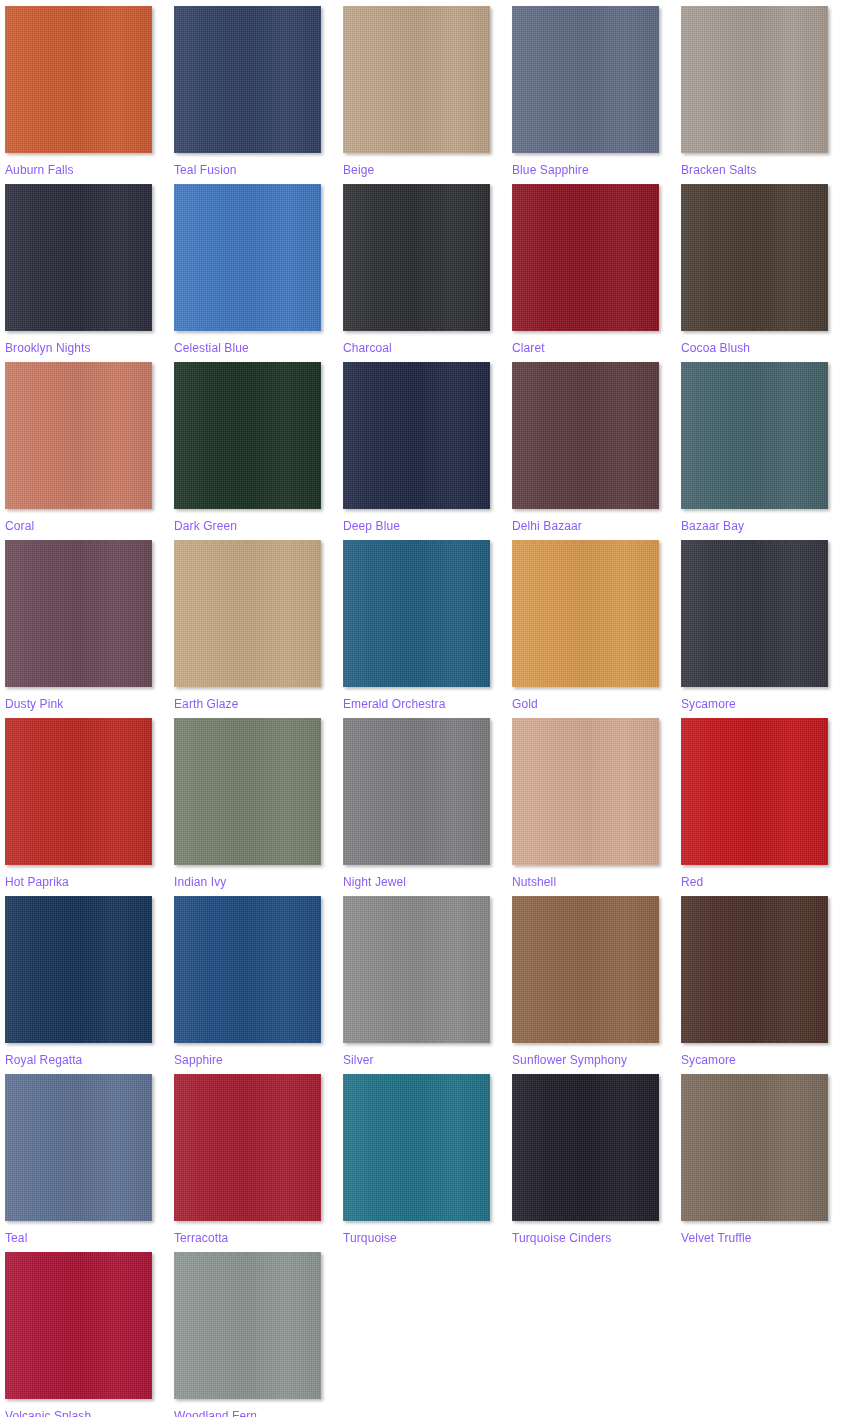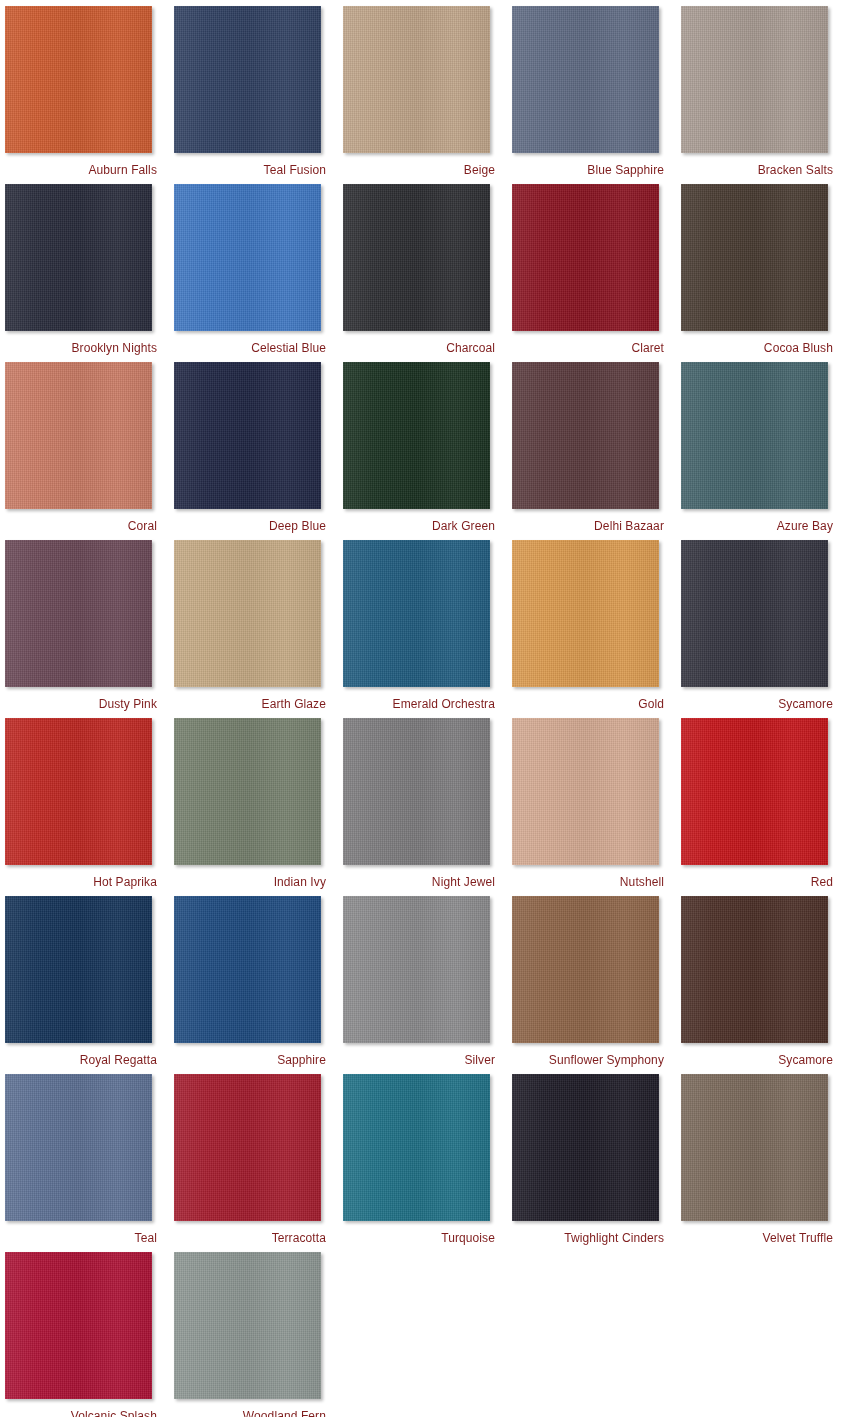--- a/index.html
+++ b/index.html
@@ -72,24 +72,24 @@
       rgba(255,255,255,0.015) 22%,
       rgba(0,0,0,0.035) 50%,
       rgba(255,255,255,0.03) 76%,
       rgba(0,0,0,0.045) 100%);
     pointer-events: none;
   }
 
   .swatch-label {
     width: 152px;
     margin-top: 9px;
-    text-align: right;
+    text-align: left;
     font-size: 12px;
     line-height: 16px;
-    color: #7f1d1d;
+    color: #8b5cf6;
     letter-spacing: 0.1px;
     white-space: nowrap;
   }
 </style>
 </head>
 <body style="background: rgb(255, 255, 255);">
 
 <div id="swatch-grid">
     <div class="swatch-cell">
       <div class="swatch-chip" style="background-color: rgb(206, 90, 46);"></div>
@@ -129,34 +129,34 @@
     </div>
     <div class="swatch-cell">
       <div class="swatch-chip" style="background-color: rgb(71, 58, 48);"></div>
       <div class="swatch-label">Cocoa Blush</div>
     </div>
     <div class="swatch-cell">
       <div class="swatch-chip" style="background-color: rgb(203, 123, 100);"></div>
       <div class="swatch-label">Coral</div>
     </div>
     <div class="swatch-cell">
+      <div class="swatch-chip" style="background-color: rgb(24, 48, 31);"></div>
+      <div class="swatch-label">Dark Green</div>
+    </div>
+    <div class="swatch-cell">
       <div class="swatch-chip" style="background-color: rgb(30, 37, 67);"></div>
       <div class="swatch-label">Deep Blue</div>
     </div>
     <div class="swatch-cell">
-      <div class="swatch-chip" style="background-color: rgb(24, 48, 31);"></div>
-      <div class="swatch-label">Dark Green</div>
-    </div>
-    <div class="swatch-cell">
       <div class="swatch-chip" style="background-color: rgb(90, 58, 61);"></div>
       <div class="swatch-label">Delhi Bazaar</div>
     </div>
     <div class="swatch-cell">
       <div class="swatch-chip" style="background-color: rgb(66, 98, 106);"></div>
-      <div class="swatch-label">Azure Bay</div>
+      <div class="swatch-label">Bazaar Bay</div>
     </div>
     <div class="swatch-cell">
       <div class="swatch-chip" style="background-color: rgb(106, 71, 86);"></div>
       <div class="swatch-label">Dusty Pink</div>
     </div>
     <div class="swatch-cell">
       <div class="swatch-chip" style="background-color: rgb(198, 170, 132);"></div>
       <div class="swatch-label">Earth Glaze</div>
     </div>
     <div class="swatch-cell">
@@ -218,21 +218,21 @@
     <div class="swatch-cell">
       <div class="swatch-chip" style="background-color: rgb(165, 26, 44);"></div>
       <div class="swatch-label">Terracotta</div>
     </div>
     <div class="swatch-cell">
       <div class="swatch-chip" style="background-color: rgb(30, 113, 135);"></div>
       <div class="swatch-label">Turquoise</div>
     </div>
     <div class="swatch-cell">
       <div class="swatch-chip" style="background-color: rgb(29, 26, 38);"></div>
-      <div class="swatch-label">Twighlight Cinders</div>
+      <div class="swatch-label">Turquoise Cinders</div>
     </div>
     <div class="swatch-cell">
       <div class="swatch-chip" style="background-color: rgb(123, 106, 91);"></div>
       <div class="swatch-label">Velvet Truffle</div>
     </div>
     <div class="swatch-cell">
       <div class="swatch-chip" style="background-color: rgb(173, 16, 52);"></div>
       <div class="swatch-label">Volcanic Splash</div>
     </div>
     <div class="swatch-cell">

